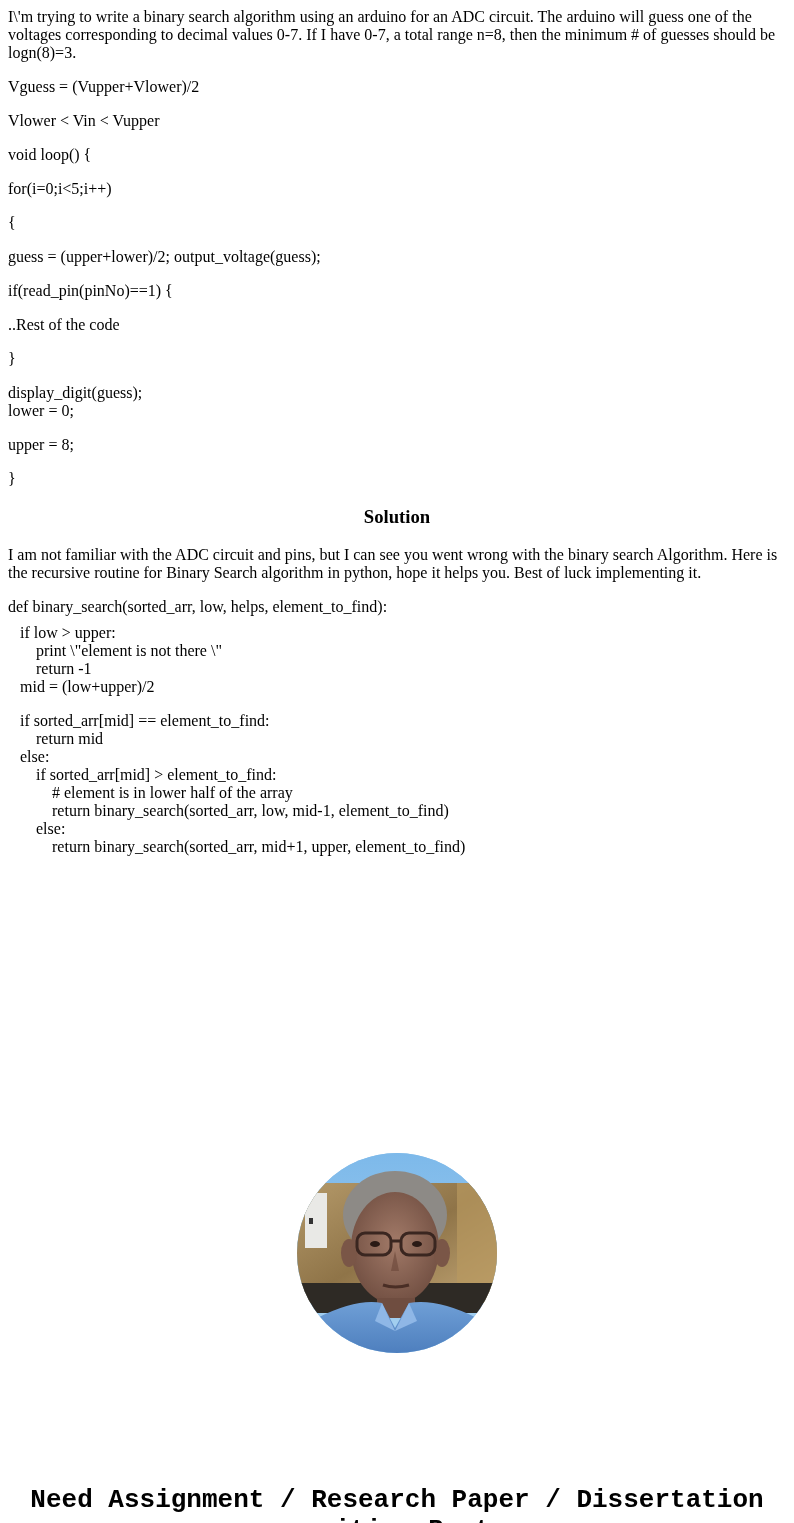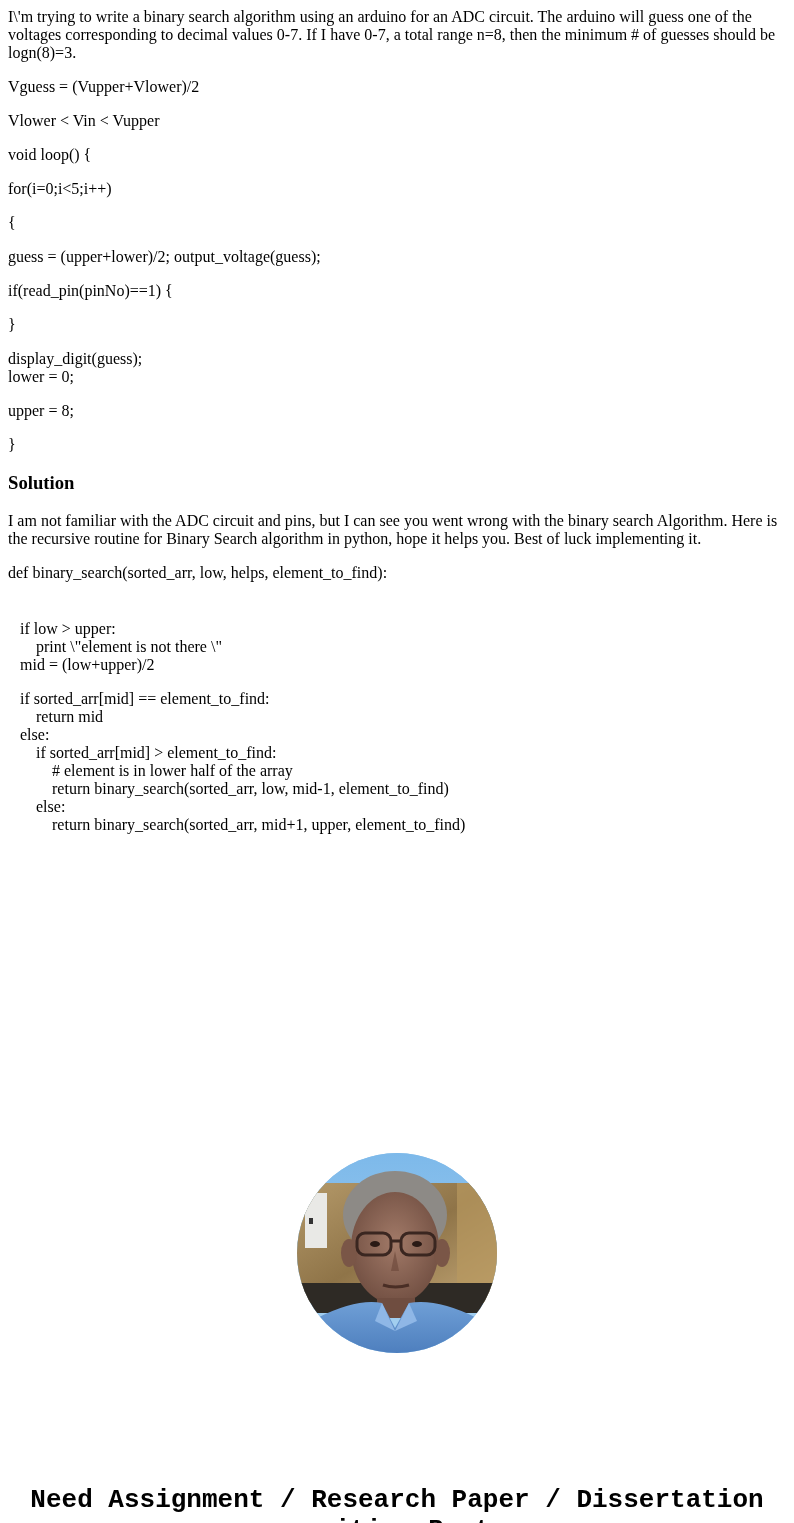--- a/index.html
+++ b/index.html
@@ -27,23 +27,24 @@
       margin: 0 0 16px 0;
     }
     p.tight {
       margin-bottom: 0;
     }
     h3 {
       font-size: 18.7px;
       font-weight: bold;
       margin: 18px 0 18px 0;
       line-height: 22px;
+      text-align: center;
     }
     .code-block {
-      margin-top: 38px;
+      margin-top: 8px;
       padding-left: 12px;
     }
     .code-line {
       white-space: pre;
       height: 18px;
     }
     .code-gap {
       height: 16px;
     }
     .ind1 { padding-left: 16px; }
@@ -76,33 +77,35 @@
 
 <div class="content">
   <p>I\'m trying to write a binary search algorithm using an arduino for an ADC circuit. The arduino will guess one of the voltages corresponding to decimal values 0-7. If I have 0-7, a total range n=8, then the minimum # of guesses should be logn(8)=3.</p>
   <p>Vguess = (Vupper+Vlower)/2</p>
   <p>Vlower &lt; Vin &lt; Vupper</p>
   <p>void loop() {</p>
   <p>for(i=0;i&lt;5;i++)</p>
   <p>{</p>
   <p>guess = (upper+lower)/2; output_voltage(guess);</p>
   <p>if(read_pin(pinNo)==1) {</p>
+  <p>..Rest of the code</p>
   <p>}</p>
   <p class="tight">display_digit(guess);</p>
   <p>lower = 0;</p>
   <p>upper = 8;</p>
   <p>}</p>
 
   <h3>Solution</h3>
   <p>I am not familiar with the ADC circuit and pins, but I can see you went wrong with the binary search Algorithm. Here is the recursive routine for Binary Search algorithm in python, hope it helps you. Best of luck implementing it.</p>
   <p class="tight">def binary_search(sorted_arr, low, helps, element_to_find):</p>
 
   <div class="code-block">
     <div class="code-line">if low &gt; upper:</div>
     <div class="code-line ind1">print \"element is not there \"</div>
+    <div class="code-line ind1">return -1</div>
     <div class="code-line">mid = (low+upper)/2</div>
     <div class="code-gap"></div>
     <div class="code-line">if sorted_arr[mid] == element_to_find:</div>
     <div class="code-line ind1">return mid</div>
     <div class="code-line">else:</div>
     <div class="code-line ind1">if sorted_arr[mid] &gt; element_to_find:</div>
     <div class="code-line ind2"># element is in lower half of the array</div>
     <div class="code-line ind2">return binary_search(sorted_arr, low, mid-1, element_to_find)</div>
     <div class="code-line ind1">else:</div>
     <div class="code-line ind2">return binary_search(sorted_arr, mid+1, upper, element_to_find)</div>

